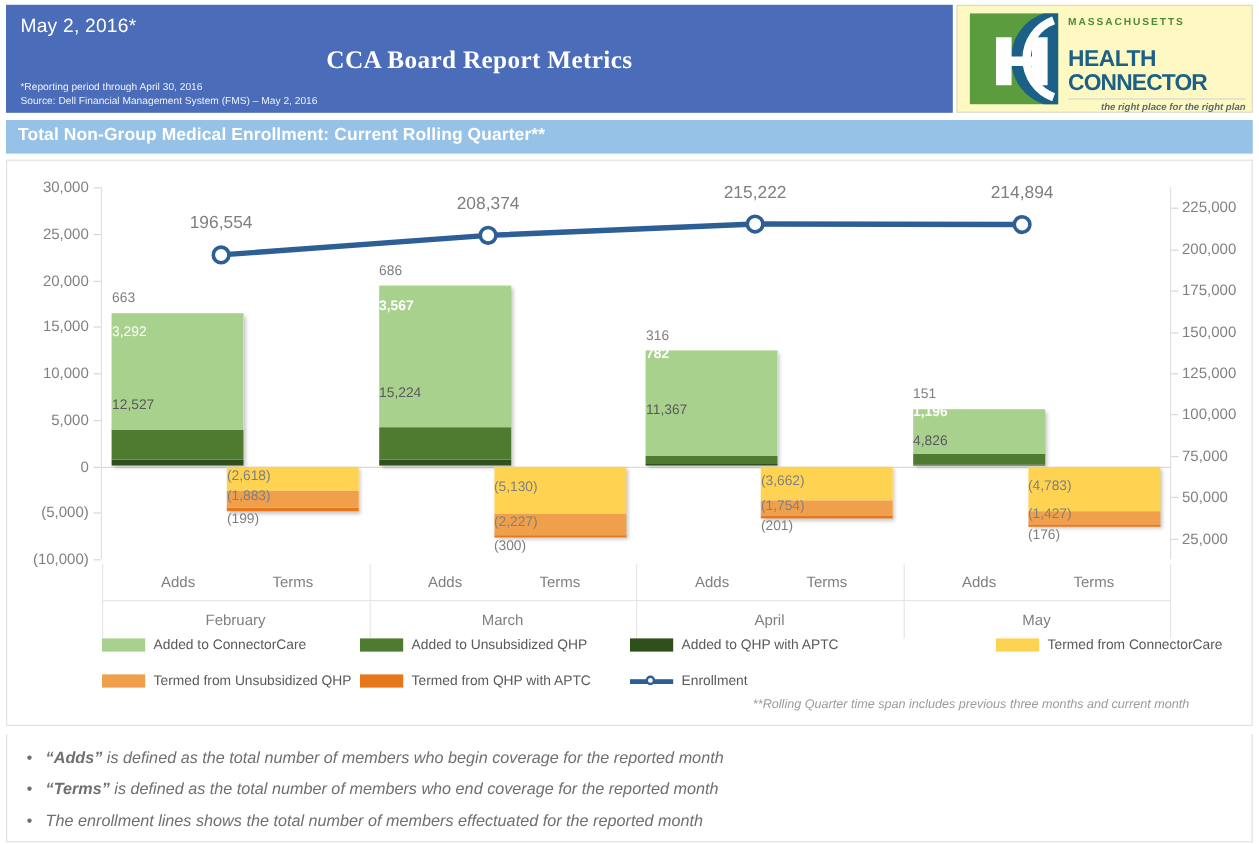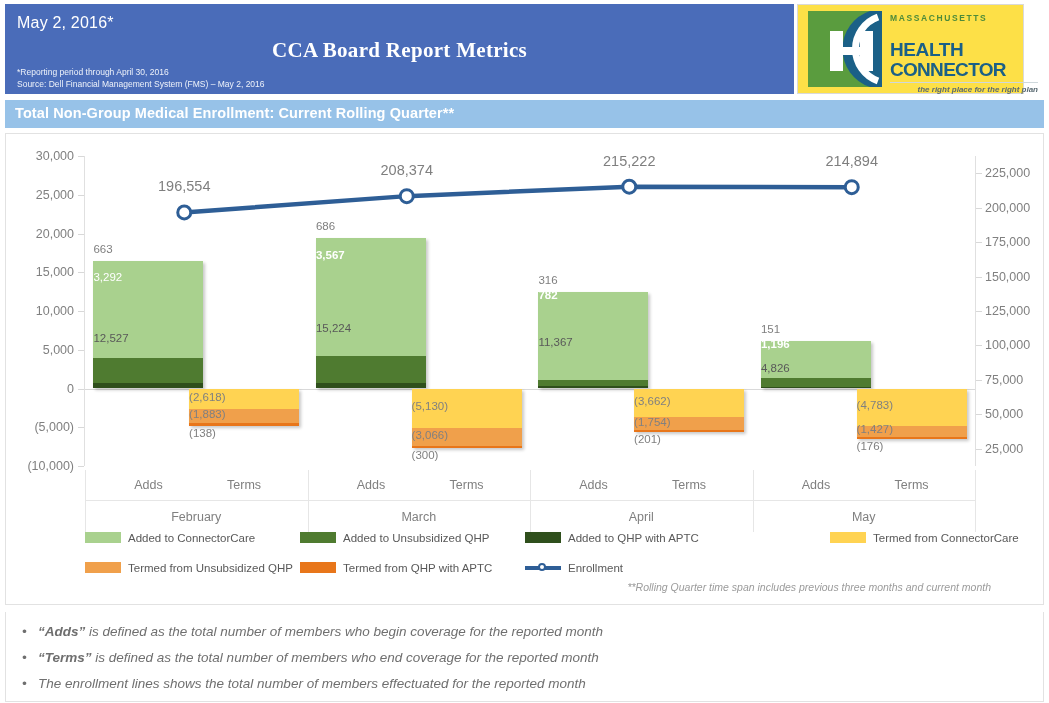--- a/index.html
+++ b/index.html
@@ -9,21 +9,21 @@
   
   .header{position:absolute;left:5px;top:4px;width:789px;height:90px;background:#4a6cb9;}
   .hdr-date{position:absolute;left:12px;top:10px;font-size:16px;color:#ffffff;letter-spacing:.2px;}
   .hdr-title{position:absolute;left:0;top:34px;width:789px;text-align:center;
              font-family:"Liberation Serif",serif;font-weight:bold;font-size:21px;color:#ffffff;letter-spacing:.3px;}
   .hdr-note{position:absolute;left:12px;font-size:8.5px;color:#eef2fa;white-space:nowrap;}
   .hdr-note.n1{top:63px;}
   .hdr-note.n2{top:75px;}
 
   
-  .logo-box{position:absolute;left:797px;top:4px;width:227px;height:90px;background:#fde047;border:1px solid #d9d9d9;box-sizing:border-box;}
+  .logo-box{position:absolute;left:797px;top:4px;width:247px;height:90px;background:#fef9c3;border:1px solid #d9d9d9;box-sizing:border-box;}
   .logo-mark{position:absolute;left:10px;top:6px;width:74px;height:76px;}
   .logo-txt{position:absolute;left:92px;top:8px;width:148px;}
   .lt-mass{font-size:8.5px;font-weight:bold;letter-spacing:1.6px;color:#4e8b3a;}
   .lt-health{font-size:19px;font-weight:bold;letter-spacing:-.4px;color:#1b6087;line-height:1;margin-top:17px;}
   .lt-conn{font-size:19px;font-weight:bold;letter-spacing:-.7px;color:#1b6087;line-height:1;margin-top:1px;}
   .lt-rule{border-top:1px solid #cfd8dc;margin:3px 0 2px 0;}
   .lt-tag{font-size:8px;font-style:italic;font-weight:bold;color:#5a6a72;text-align:right;}
 
   
   .banner{position:absolute;left:5px;top:100px;width:1039px;height:28px;background:#97c2e8;}
@@ -114,36 +114,36 @@
         <div class="out-lbl" style="left: 8.4125px; width: 110px; top: 175.958px; color: rgb(89, 89, 89);">12,527</div>
         <div class="out-lbl" style="left: 8.4125px; width: 110px; top: 114.659px; color: rgb(255, 255, 255); font-weight: normal;">3,292</div>
         <div class="out-lbl" style="left: 8.4125px; width: 110px; top: 86.7645px; color: rgb(127, 127, 127);">663</div>
         <div class="bar" style="left: 104.088px; top: 232.5px; width: 110px; height: 37.4248px;">
           <div class="seg" style="top: 0px; height: 20.2895px; background: rgb(255, 211, 82);"></div>
           <div class="seg" style="top: 20.2895px; height: 14.5932px; background: rgb(240, 160, 75);"></div>
           <div class="seg" style="top: 34.8827px; height: 2.542px; background: rgb(232, 118, 26);"></div>
         </div>
         <div class="out-lbl" style="left: 104.088px; width: 110px; top: 234.645px; color: rgb(128, 128, 128);">(2,618)</div>
         <div class="out-lbl" style="left: 104.088px; width: 95px; top: 252.086px; color: rgb(128, 128, 128);">(1,883)</div>
-        <div class="out-lbl" style="left: 104.088px; width: 110px; top: 270.925px; color: rgb(127, 127, 127);">(138)</div>
+        <div class="out-lbl" style="left: 104.088px; width: 110px; top: 270.925px; color: rgb(127, 127, 127);">(199)</div>
         <div class="bar" style="left: 230.913px; top: 81.5532px; width: 110px; height: 150.947px;">
           <div class="seg" style="top: 145.63px; height: 5.3165px; background: rgb(47, 79, 28);"></div>
           <div class="seg" style="top: 117.986px; height: 27.6442px; background: rgb(79, 123, 48);"></div>
           <div class="seg" style="top: 0px; height: 117.986px; background: rgb(169, 209, 142);"></div>
         </div>
         <div class="out-lbl" style="left: 230.913px; width: 110px; top: 165.507px; color: rgb(89, 89, 89);">15,224</div>
         <div class="out-lbl" style="left: 230.913px; width: 110px; top: 92.6919px; color: rgb(255, 255, 255); font-weight: bold;">3,567</div>
         <div class="out-lbl" style="left: 230.913px; width: 110px; top: 63.5532px; color: rgb(127, 127, 127);">686</div>
         <div class="bar" style="left: 326.587px; top: 232.5px; width: 110px; height: 59.3417px;">
           <div class="seg" style="top: 0px; height: 39.7575px; background: rgb(255, 211, 82);"></div>
           <div class="seg" style="top: 39.7575px; height: 17.2593px; background: rgb(240, 160, 75);"></div>
           <div class="seg" style="top: 57.0168px; height: 2.325px; background: rgb(232, 118, 26);"></div>
         </div>
         <div class="out-lbl" style="left: 326.587px; width: 110px; top: 244.379px; color: rgb(128, 128, 128);">(5,130)</div>
-        <div class="out-lbl" style="left: 326.587px; width: 110px; top: 272.887px; color: rgb(128, 128, 128);">(3,066)</div>
+        <div class="out-lbl" style="left: 326.587px; width: 110px; top: 272.887px; color: rgb(128, 128, 128);">(2,227)</div>
         <div class="out-lbl" style="left: 326.587px; width: 110px; top: 292.842px; color: rgb(127, 127, 127);">(300)</div>
         <div class="bar" style="left: 453.413px; top: 135.896px; width: 110px; height: 96.6038px;">
           <div class="seg" style="top: 94.1548px; height: 2.449px; background: rgb(47, 79, 28);"></div>
           <div class="seg" style="top: 88.0943px; height: 6.0605px; background: rgb(79, 123, 48);"></div>
           <div class="seg" style="top: 0px; height: 88.0943px; background: rgb(169, 209, 142);"></div>
         </div>
         <div class="out-lbl" style="left: 453.413px; width: 110px; top: 180.453px; color: rgb(89, 89, 89);">11,367</div>
         <div class="out-lbl" style="left: 453.413px; width: 110px; top: 133.375px; color: rgb(255, 255, 255); font-weight: bold;">782</div>
         <div class="out-lbl" style="left: 453.413px; width: 110px; top: 117.896px; color: rgb(127, 127, 127);">316</div>
         <div class="bar" style="left: 549.087px; top: 232.5px; width: 110px; height: 43.5317px;">

